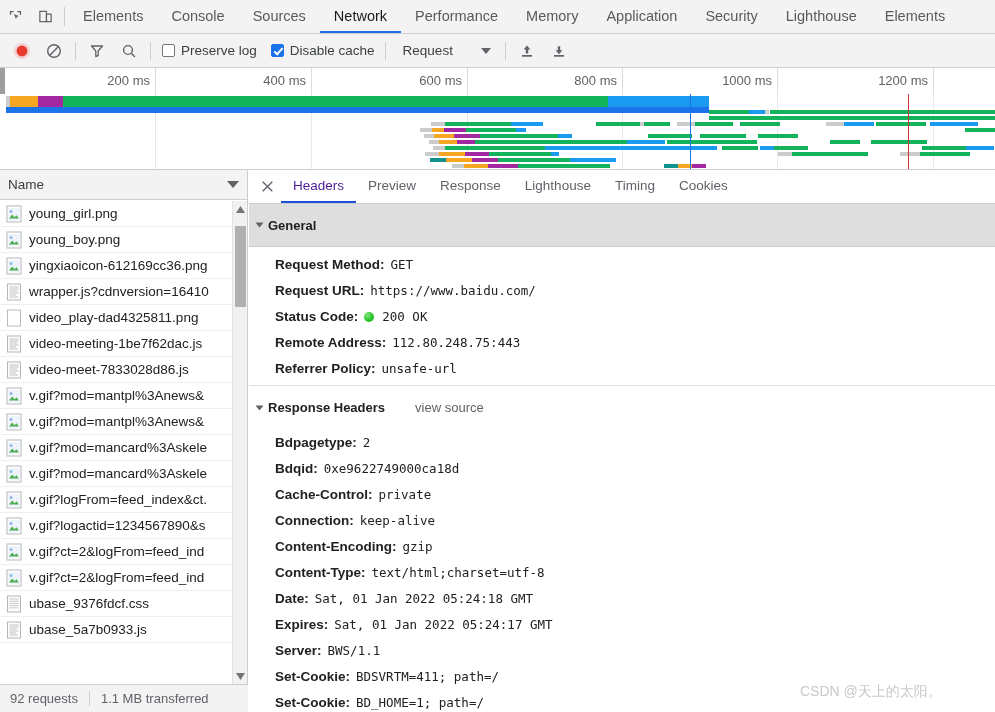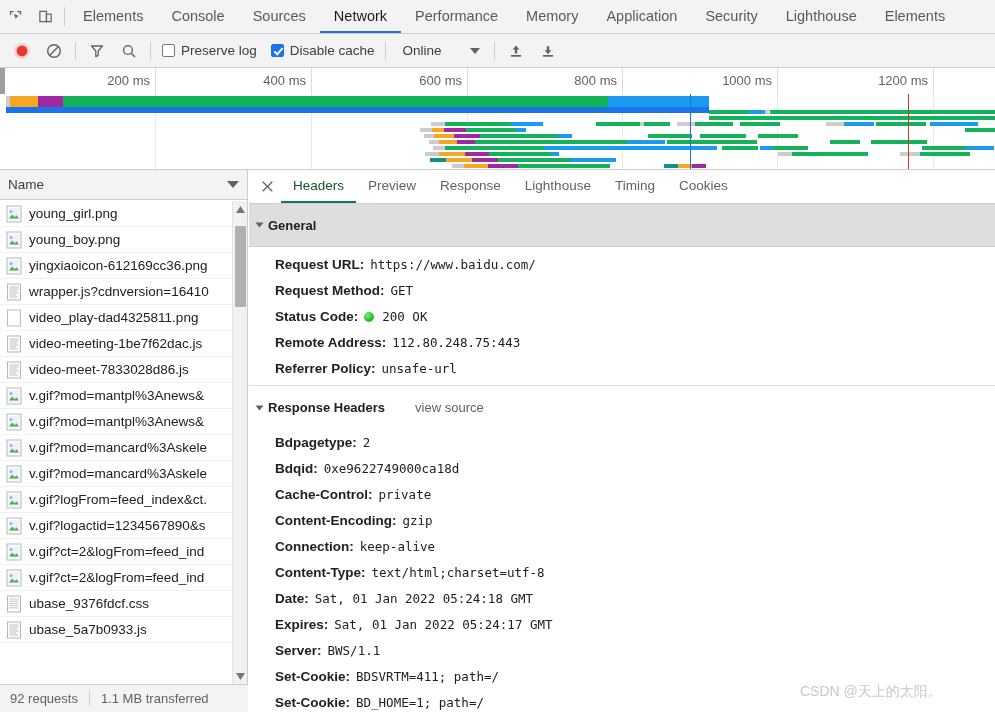--- a/index.html
+++ b/index.html
@@ -134,21 +134,21 @@
   }
   .closex {
     width:28px; display:flex; align-items:center; justify-content:center;
     color:#5f6368; font-size:15px; cursor:pointer;
   }
   .dtab {
     padding:0 12px; display:flex; align-items:center;
     font-size:13.5px; color:#5f6368; cursor:pointer;
     border-bottom:2px solid transparent; white-space:nowrap;
   }
-  .dtab.active { color:#14532d; border-bottom:2px solid #0f766e; }
+  .dtab.active { color:#4c1d95; border-bottom:2px solid #1d4ed8; }
 
   .section-hdr {
     background:#dedede; height:43px; display:flex; align-items:center;
     padding-left:8px; font-size:13px; font-weight:bold; color:#202124;
     border-bottom:1px solid #cdcdcd;
   }
   .tri {
     width:0;height:0;border-left:5px solid #5f6368;
     border-top:4px solid transparent;border-bottom:4px solid transparent;
     margin-right:6px; transform:rotate(90deg);
@@ -241,21 +241,21 @@
       <span class="cbox" id="cb-preserve"></span>
       <span class="cb-label">Preserve log</span>
     </div>
     <div class="cb-wrap" style="margin-left:14px;">
       <span class="cbox checked" id="cb-cache"></span>
       <span class="cb-label">Disable cache</span>
     </div>
 
     <div class="tl-sep" style="margin-left:10px;"></div>
     <div class="throttle">
-      <span>Online</span>
+      <span>Request</span>
       <span class="caret-dn"></span>
     </div>
     <div class="tl-sep" style="margin-left:14px;"></div>
     <div class="tl-btn">
       <svg width="16" height="16" viewBox="0 0 16 16">
         <path d="M8 2.5l3.4 4H9.2v4H6.8v-4H4.6L8 2.5z" fill="#5f6368"></path>
         <rect x="3" y="12" width="10" height="1.7" fill="#5f6368"></rect>
       </svg>
     </div>
     <div class="tl-btn">
@@ -592,26 +592,26 @@
           <div class="dtab">Cookies</div>
         </div>
     </div>
 
     <div class="section-hdr">
       <span class="tri"></span>
       <span>General</span>
     </div>
     <div id="general-rows" style="padding-top:4px;">
         <div class="hrow">
+          <span class="hkey">Request Method:</span>
+          <span class="hval">GET</span>
+        </div>
+        <div class="hrow">
           <span class="hkey">Request URL:</span>
           <span class="hval">https://www.baidu.com/</span>
-        </div>
-        <div class="hrow">
-          <span class="hkey">Request Method:</span>
-          <span class="hval">GET</span>
         </div>
         <div class="hrow">
           <span class="hkey">Status Code:</span>
           <span class="statusdot"></span>
           <span class="hval">200 OK</span>
         </div>
         <div class="hrow">
           <span class="hkey">Remote Address:</span>
           <span class="hval">112.80.248.75:443</span>
         </div>
@@ -634,28 +634,28 @@
         </div>
         <div class="hrow">
           <span class="hkey">Bdqid:</span>
           <span class="hval">0xe9622749000ca18d</span>
         </div>
         <div class="hrow">
           <span class="hkey">Cache-Control:</span>
           <span class="hval">private</span>
         </div>
         <div class="hrow">
+          <span class="hkey">Connection:</span>
+          <span class="hval">keep-alive</span>
+        </div>
+        <div class="hrow">
           <span class="hkey">Content-Encoding:</span>
           <span class="hval">gzip</span>
         </div>
         <div class="hrow">
-          <span class="hkey">Connection:</span>
-          <span class="hval">keep-alive</span>
-        </div>
-        <div class="hrow">
           <span class="hkey">Content-Type:</span>
           <span class="hval">text/html;charset=utf-8</span>
         </div>
         <div class="hrow">
           <span class="hkey">Date:</span>
           <span class="hval">Sat, 01 Jan 2022 05:24:18 GMT</span>
         </div>
         <div class="hrow">
           <span class="hkey">Expires:</span>
           <span class="hval">Sat, 01 Jan 2022 05:24:17 GMT</span>

